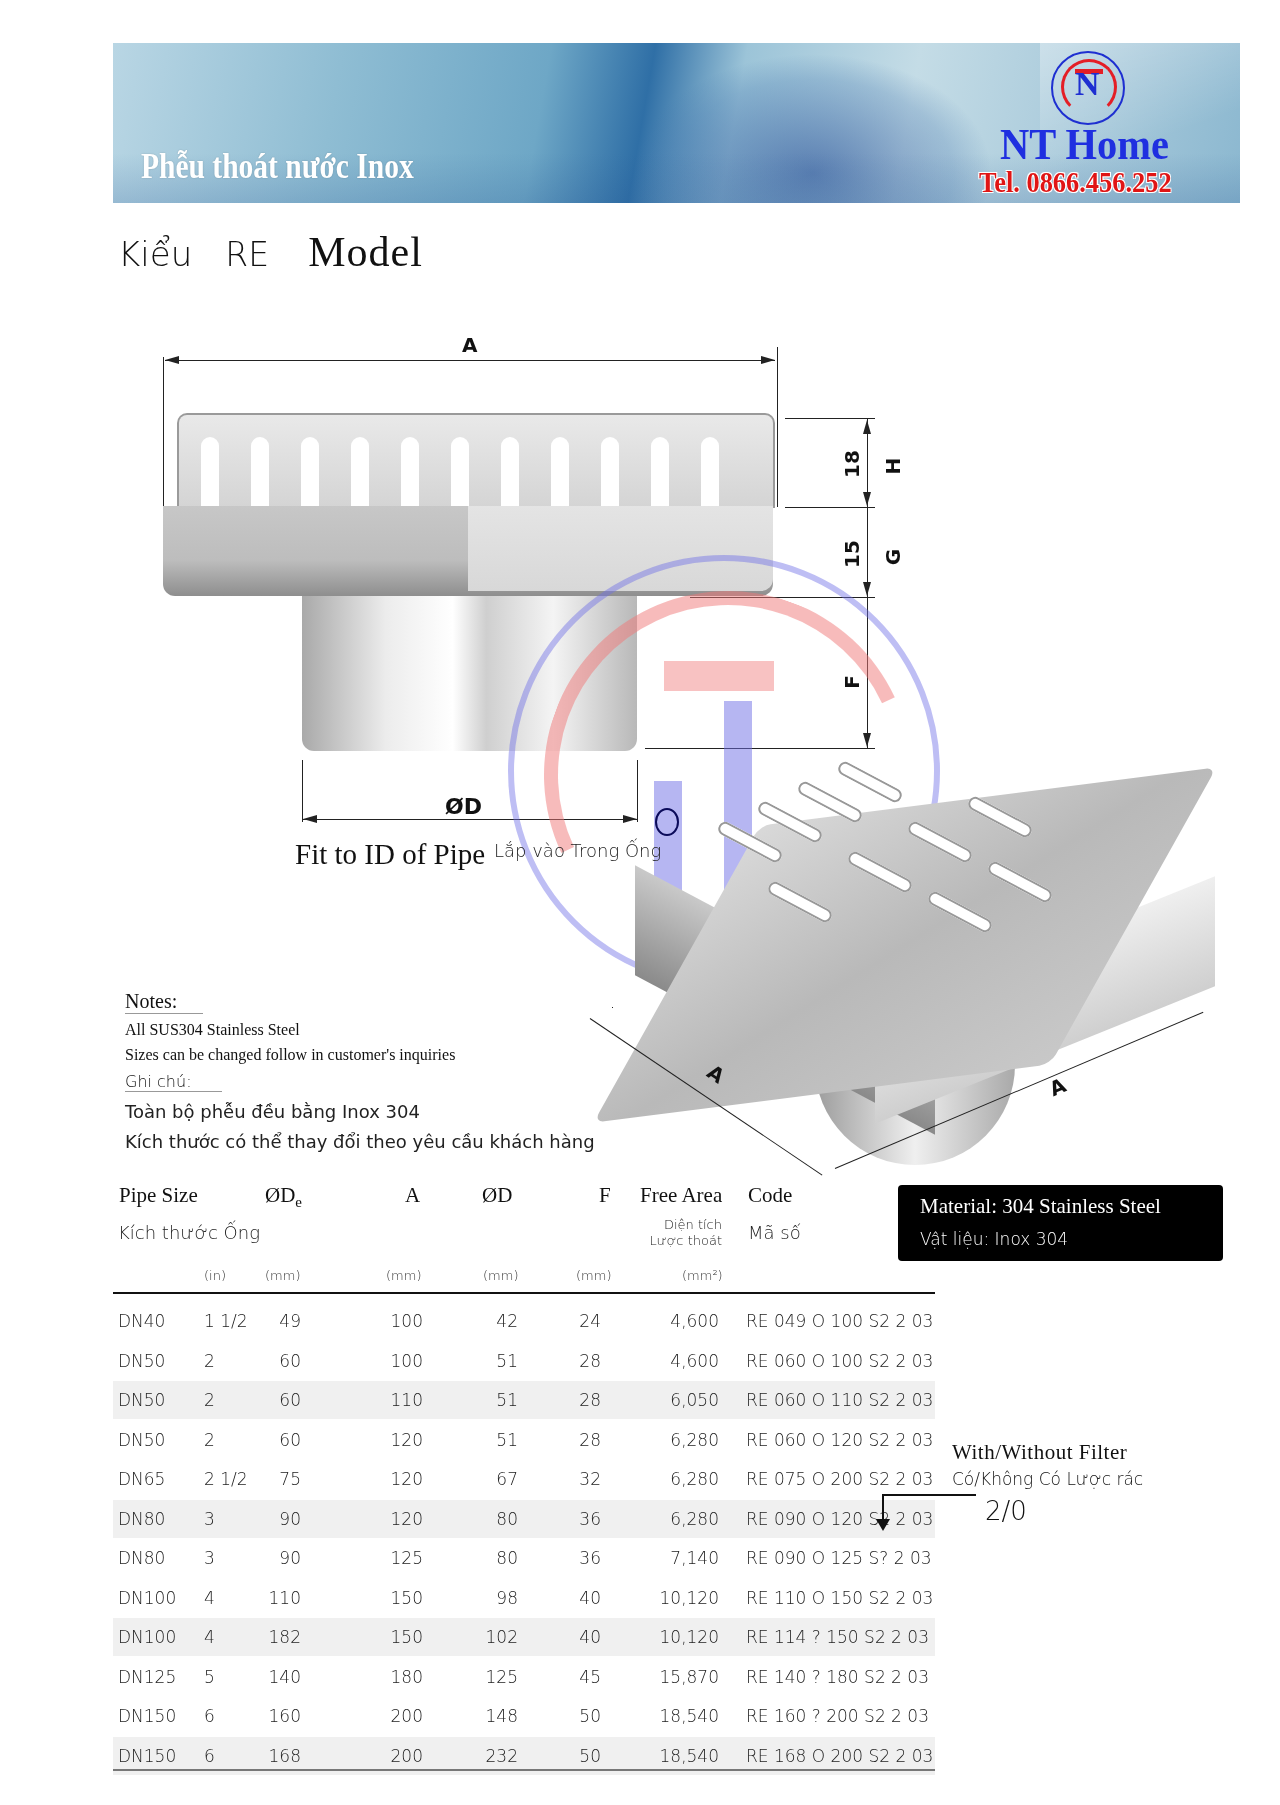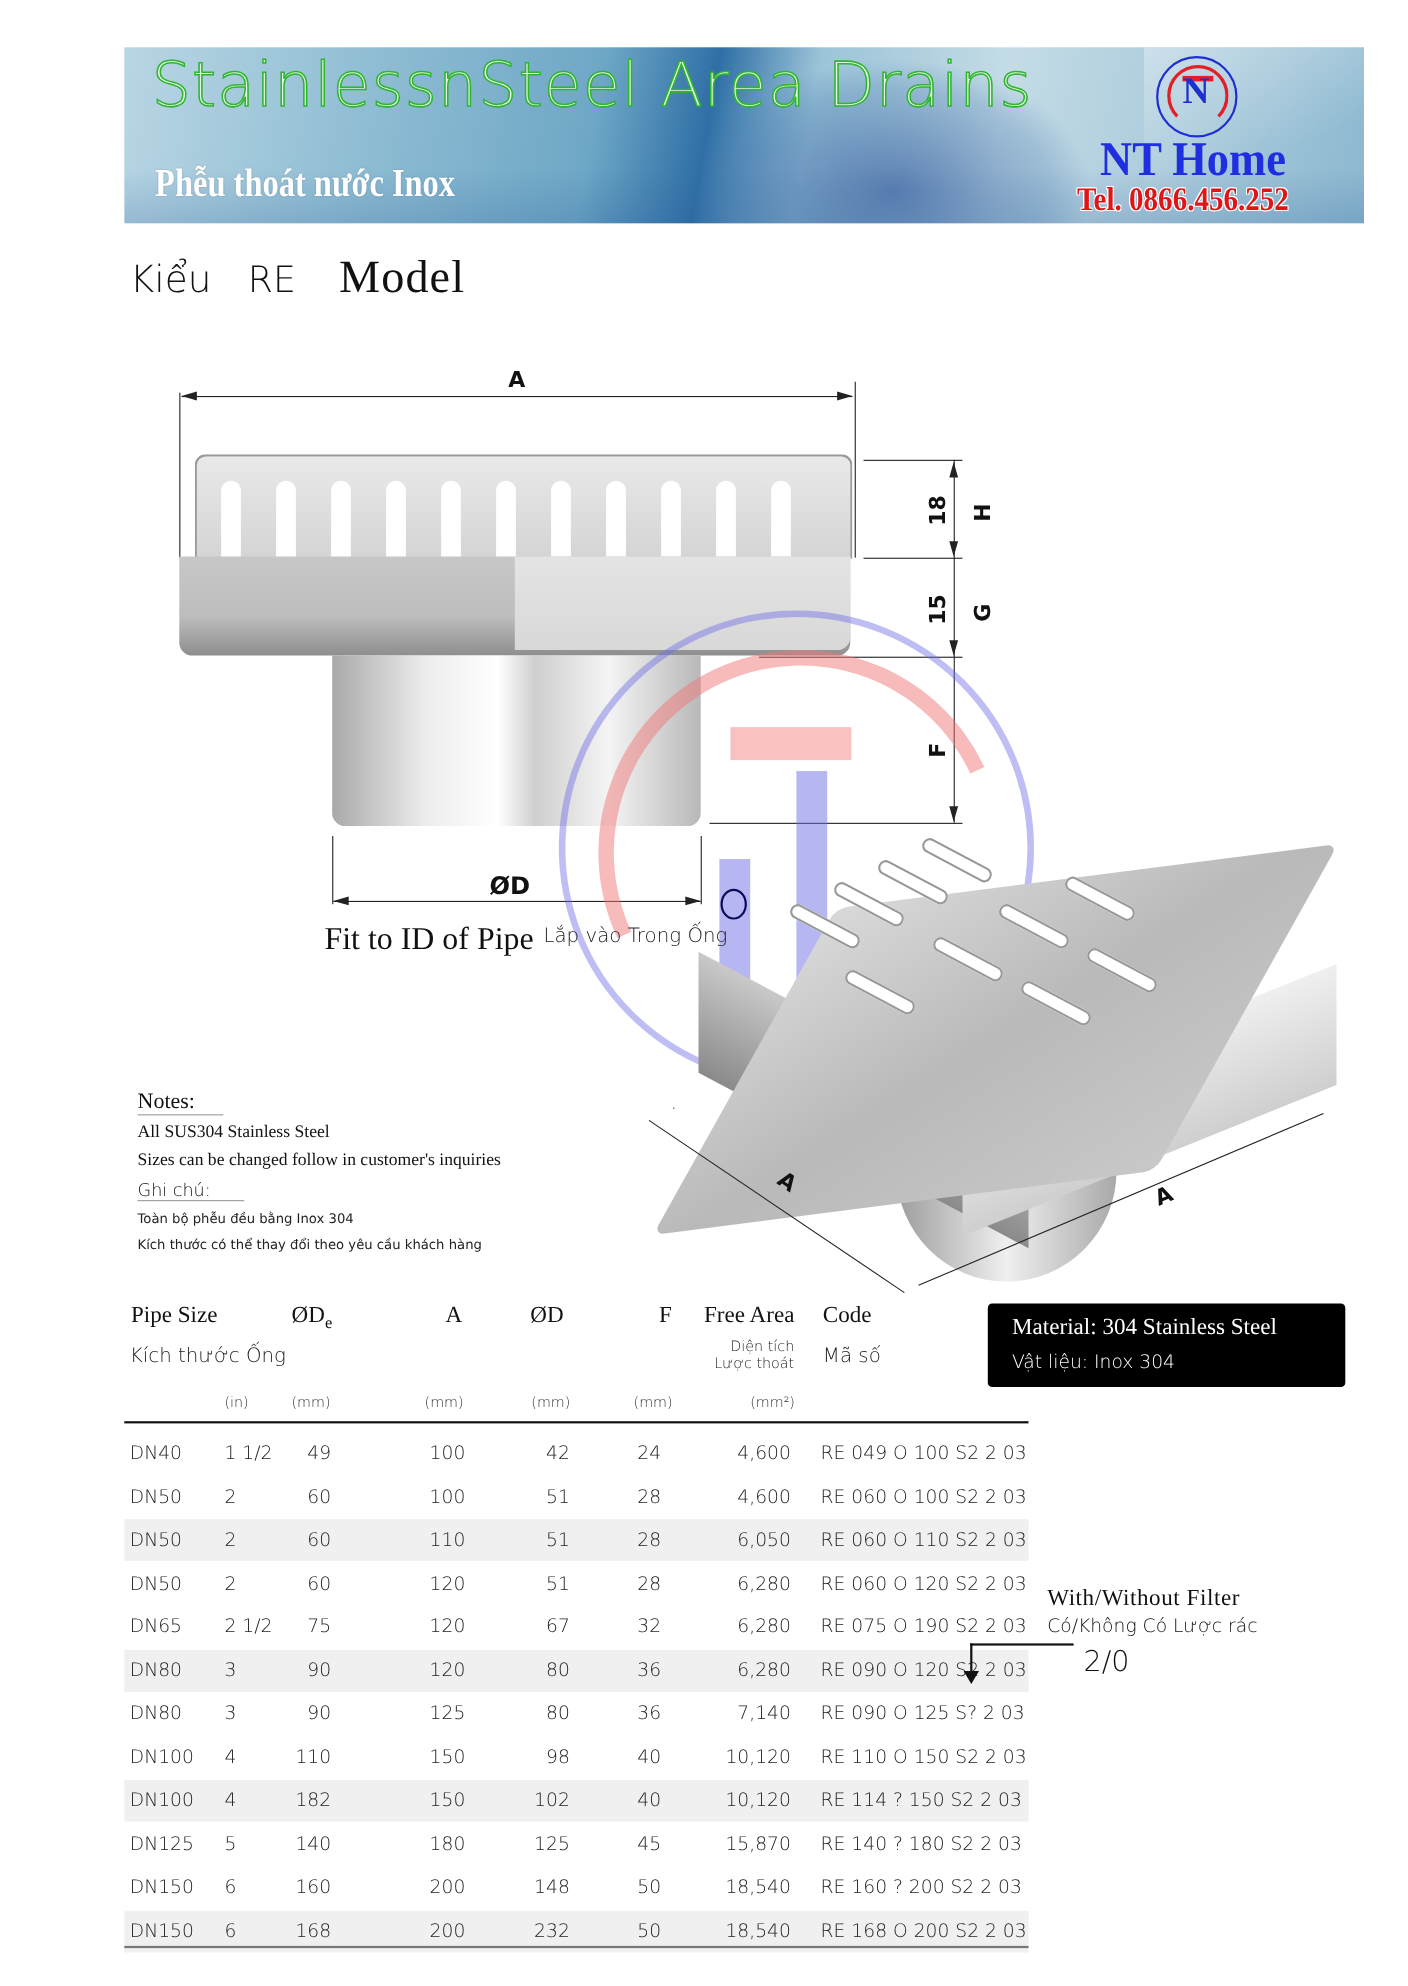--- a/index.html
+++ b/index.html
@@ -66,21 +66,21 @@
 
   .o-symbol { position:absolute; left:655px; top:808px; width:20px; height:24px; border:2px solid #0b0b5a; border-radius:50%; }
   .fit-label { position:absolute; left:295px; top:838px; font-family:Liberation Serif, serif; font-size:29px; color:#111; white-space:nowrap; }
   .fit-label-vi { position:absolute; left:494px; top:840px; font-family:"DejaVu Sans", sans-serif; font-weight:300; font-size:18px; color:#222; white-space:nowrap; }
 
   
   .notes { position:absolute; left:125px; top:990px; }
   .notes .head { font-family:"Liberation Serif", serif; font-size:20px; border-bottom:1px solid #999; display:inline-block; padding-right:26px; }
   .notes .line { font-family:"Liberation Serif", serif; font-size:16px; margin-top:7px; white-space:nowrap; }
   .notes .head-vi { font-family:"DejaVu Sans", sans-serif; font-weight:300; font-size:16px; border-bottom:1px solid #999; display:inline-block; padding-right:30px; margin-top:8px; }
-  .notes .line-vi { font-family:"DejaVu Sans", sans-serif; font-size:12px; margin-top:9px; white-space:nowrap; color:#222; }
+  .notes .line-vi { font-family:"DejaVu Sans", sans-serif; font-size:18px; margin-top:9px; white-space:nowrap; color:#222; }
 
   
   .material { position:absolute; left:898px; top:1185px; width:325px; height:76px; background:#000; border-radius:4px; color:#fff; }
   .material .en { position:absolute; left:22px; top:9px; font-family:"Liberation Serif", serif; font-size:21px; white-space:nowrap; }
   .material .vi { position:absolute; left:22px; top:44px; font-family:"DejaVu Sans", sans-serif; font-weight:300; font-size:17px; white-space:nowrap; }
 
   
   .tbl { position:absolute; left:113px; top:1180px; width:822px; }
   .th { position:absolute; font-family:"Liberation Serif", serif; font-size:21px; white-space:nowrap; color:#111; }
   .th-vi { position:absolute; font-family:"DejaVu Sans", sans-serif; font-weight:300; font-size:18px; white-space:nowrap; color:#222; }
@@ -101,21 +101,20 @@
   .pointer-v { position:absolute; left:882px; top:1494px; width:2px; height:26px; background:#111; }
   .pointer-head { position:absolute; left:876px; top:1519px; border-left:7px solid transparent; border-right:7px solid transparent; border-top:12px solid #111; }
 </style>
 </head>
 <body>
 
 <div class="abs banner">
   <div class="wave1"></div>
   <div class="wave2"></div>
   <div class="wave3"></div>
-  <div class="banner-title">StainlessnSteel Area Drains</div>
   <div class="banner-subtitle">Phễu thoát nước Inox</div>
   <div class="brand-logo">
     <div class="ring"></div>
     <div class="bar"></div>
     <div class="n">N</div>
   </div>
   <div class="brand-name">NT Home</div>
   <div class="brand-tel">Tel. 0866.456.252</div>
 </div>
 
@@ -288,21 +287,21 @@
         <span class="cell" style="left: 633px;">RE 060  O  120 S2 2 03</span>
       </div>
       <div class="row" style="top: 280px;">
         <span class="cell" style="left: 5px;">DN65</span>
         <span class="cell" style="left: 91px;">2 1/2</span>
         <span class="cell r" style="left: 150px; width: 38px;">75</span>
         <span class="cell r" style="left: 255px; width: 55px;">120</span>
         <span class="cell r" style="left: 355px; width: 50px;">67</span>
         <span class="cell r" style="left: 448px; width: 40px;">32</span>
         <span class="cell r" style="left: 520px; width: 86px;">6,280</span>
-        <span class="cell" style="left: 633px;">RE 075  O  190 S2 2 03</span>
+        <span class="cell" style="left: 633px;">RE 075  O  200 S2 2 03</span>
       </div>
       <div class="row shade" style="top: 319.5px;">
         <span class="cell" style="left: 5px;">DN80</span>
         <span class="cell" style="left: 91px;">3</span>
         <span class="cell r" style="left: 150px; width: 38px;">90</span>
         <span class="cell r" style="left: 255px; width: 55px;">120</span>
         <span class="cell r" style="left: 355px; width: 50px;">80</span>
         <span class="cell r" style="left: 448px; width: 40px;">36</span>
         <span class="cell r" style="left: 520px; width: 86px;">6,280</span>
         <span class="cell" style="left: 633px;">RE 090  O  120 S2 2 03</span>

